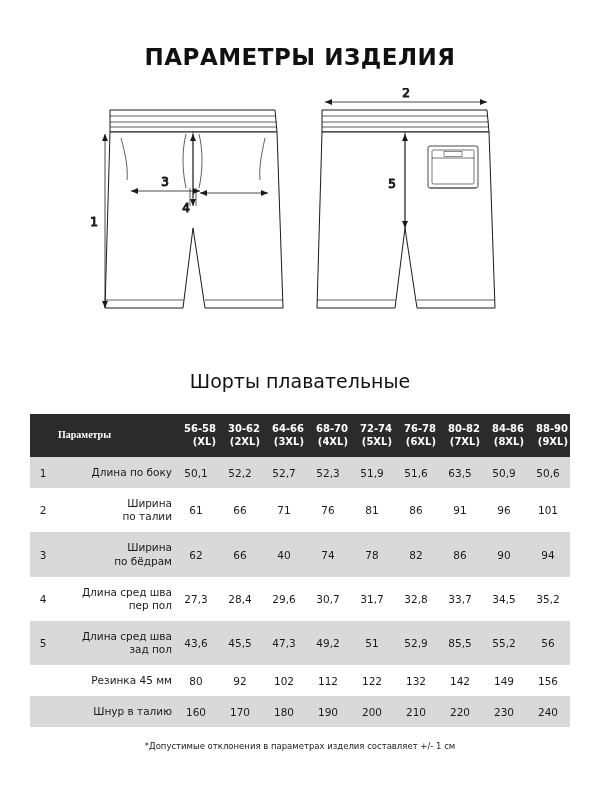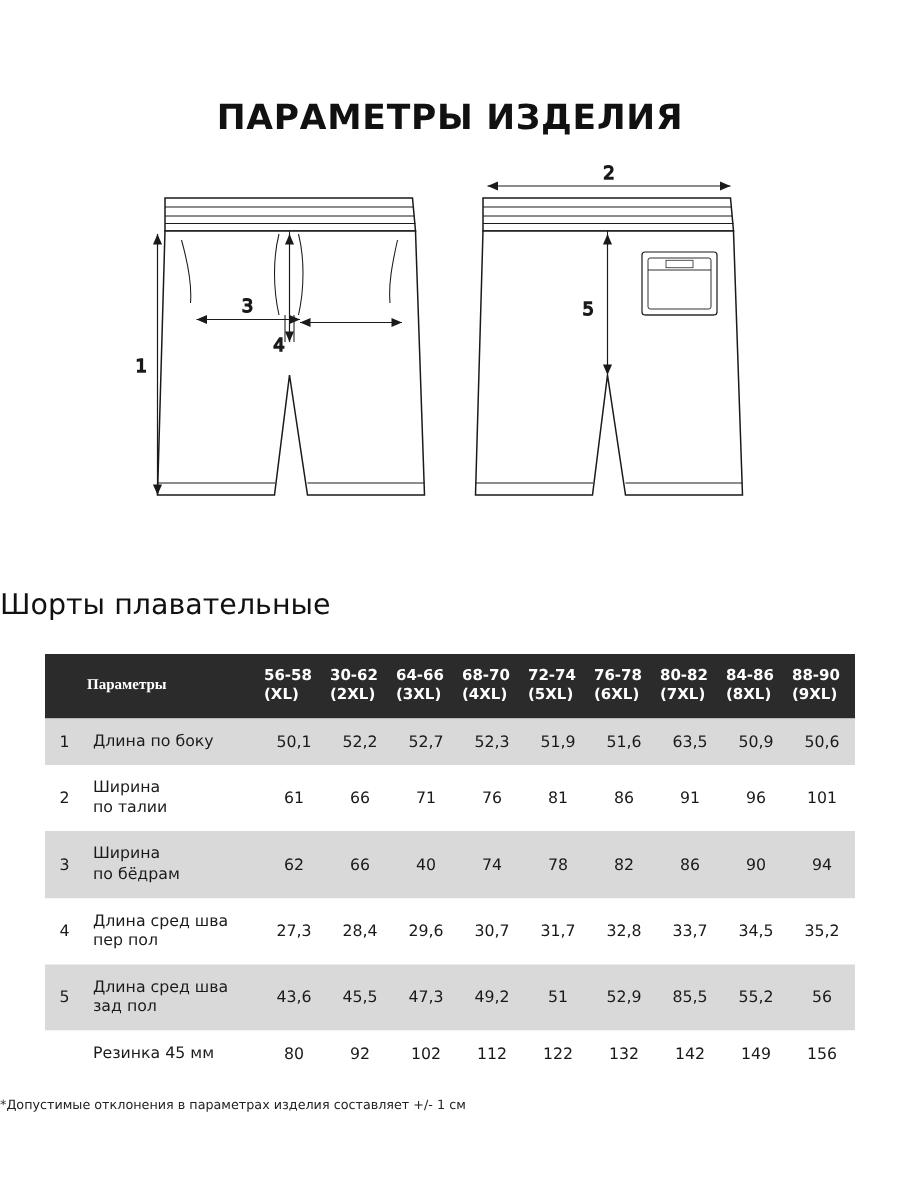--- a/index.html
+++ b/index.html
@@ -19,82 +19,82 @@
     width: 600px;
     height: 800px;
     position: relative;
     box-sizing: border-box;
   }
   .title {
     text-align: center;
     font-size: 23px;
     font-weight: bold;
     letter-spacing: 0.5px;
-    margin-top: 66px;
+    margin-top: 44px;
     color: #111;
   }
   .tech-draw {
     position: relative;
     width: 600px;
     height: 260px;
     margin-top: 18px;
   }
   .subtitle {
-    text-align: left;
+    text-align: center;
     font-size: 19px;
     margin-top: 22px;
     color: #111;
     font-weight: normal;
   }
   table.spec {
     border-collapse: collapse;
     width: 540px;
     margin: 22px auto 0 auto;
     font-size: 10.5px;
   }
   table.spec th {
     background: #2b2b2b;
     color: #ffffff;
     font-weight: bold;
     font-size: 10px;
     padding: 9px 2px;
-    text-align: left;
+    text-align: right;
     line-height: 1.25;
   }
   table.spec th.param-head {
     text-align: left;
     padding-left: 28px;
     font-family: Liberation Serif, serif;
   }
   table.spec td {
     padding: 9px 2px;
     text-align: center;
     font-size: 10.5px;
     color: #1a1a1a;
   }
   table.spec td.idx {
     width: 22px;
     text-align: center;
     color: #1a1a1a;
     font-size: 10.5px;
   }
   table.spec td.pname {
-    text-align: left;
+    text-align: right;
     padding-left: 6px;
     width: 110px;
     line-height: 1.25;
   }
   table.spec tr.row-grey td {
     background: #d9d9d9;
   }
   table.spec tr.row-white td {
     background: #ffffff;
   }
   .footnote {
-    text-align: left;
+    text-align: center;
     font-size: 8.5px;
     color: #222;
     margin-top: 14px;
   }
   svg text {
     font-family: "DejaVu Sans", "Liberation Sans", sans-serif;
   }
 </style>
 </head>
 <body>
@@ -291,19 +291,32 @@
         <td>92</td>
         <td>102</td>
         <td>112</td>
         <td>122</td>
         <td>132</td>
         <td>142</td>
         <td>149</td>
         <td>156</td>
       </tr>
 
+      <tr class="row-grey">
+        <td class="idx"></td>
+        <td class="pname">Шнур в талию</td>
+        <td>160</td>
+        <td>170</td>
+        <td>180</td>
+        <td>190</td>
+        <td>200</td>
+        <td>210</td>
+        <td>220</td>
+        <td>230</td>
+        <td>240</td>
+      </tr>
 
     </tbody>
   </table>
 
   <div class="footnote">*Допустимые отклонения в параметрах изделия составляет  +/- 1 см</div>
 
 </div>
 
 </body></html>

